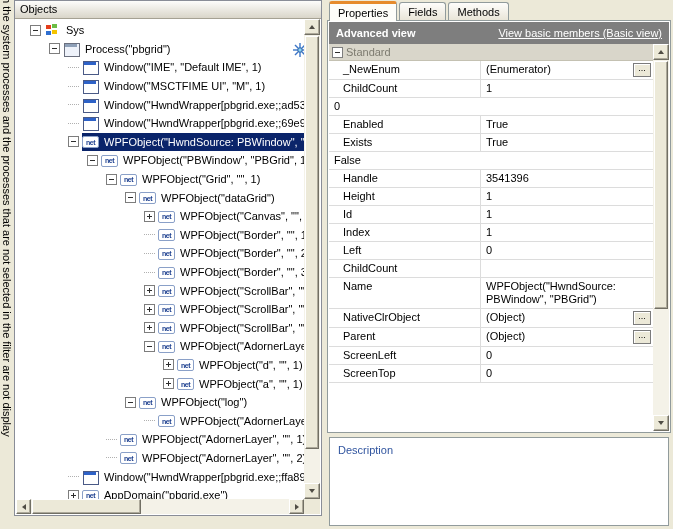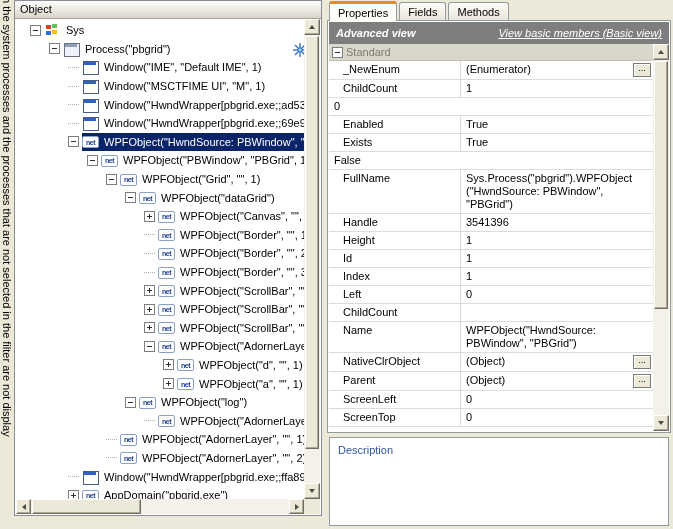--- a/index.html
+++ b/index.html
@@ -62,50 +62,50 @@
   .tree-sb-h .right { right:0; top:0; width:15px; height:15px; }
   .corner { position:absolute; right:1px; bottom:1px; width:16px; height:15px; background:#ece9d8; }
 
   
   .right-panel { position:absolute; left:325px; top:0; width:348px; height:529px; }
   .tabs { position:absolute; left:4px; top:2px; height:34px; display:flex; z-index:3; }
   .tab { height:18px; padding:3px 8px 0; margin-right:2px; background:linear-gradient(#fefdfb,#e9e5d8); border:1px solid #919b9c; border-bottom:none; border-radius:3px 3px 0 0; cursor:pointer; }
   .tab.active { background:#fdfdf9; height:20px; margin-top:-1px; border-top:3px solid #e68b2c; padding-top:3px; }
 
   .tab-page { position:absolute; left:2px; top:20px; width:344px; height:413px; background:#fff; border:1px solid #919b9c; }
-  .adv-bar { position:absolute; left:1px; right:1px; top:1px; height:22px; background:#7e7e7e; display:flex; align-items:center; justify-content:space-between; padding:0 7px;font-style:italic; }
+  .adv-bar { position:absolute; left:1px; right:1px; top:1px; height:22px; background:#7e7e7e; display:flex; align-items:center; justify-content:space-between; padding:0 7px; }
   .adv-title { color:#fff; font-weight:bold; }
   .adv-link { color:#fff; text-decoration:underline; cursor:pointer; }
 
   .grid-area { position:absolute; left:1px; top:23px; right:17px; bottom:1px; background:#fff; overflow:hidden; }
   .prop-group { display:flex; align-items:center; height:17px; background:#d9d6ca; border-bottom:1px solid #c4c1b2; padding-left:3px; }
   .group-label { font-weight:normal; color:#7d7b70; margin-left:0; }
   .prop-row { display:flex; border-bottom:1px solid #dcdcdc; background:#fff; min-height:18px; }
-  .prop-name { width:132px; flex:none; padding:2px 4px 2px 14px; border-right:1px solid #dcdcdc; line-height:13px; overflow:hidden; white-space:nowrap; }
+  .prop-name { width:152px; flex:none; padding:2px 4px 2px 14px; border-right:1px solid #dcdcdc; line-height:13px; overflow:hidden; white-space:nowrap; }
   .prop-value { flex:1; min-width:0; padding:2px 2px 2px 5px; line-height:13px; display:flex; align-items:flex-start; }
   .prop-value > span { flex:1; min-width:0; overflow-wrap:break-word; }
   .ellipsis-btn { width:18px; height:14px; flex:none; margin-left:3px; align-self:center; background:#ece9d8; border:1px solid #7b7b7b; box-shadow:inset 1px 1px 0 #fff; font-size:9px; line-height:9px; padding:0 0 3px; cursor:pointer; }
 
   .prop-sb-v { right:1px; top:23px; bottom:1px; width:16px; }
   .prop-sb-v .up { top:0; left:0; width:16px; height:16px; }
   .prop-sb-v .down { bottom:0; left:0; width:16px; height:16px; }
 
   .desc-box { position:absolute; left:4px; top:437px; width:340px; height:89px; background:#fff; border:1px solid #919b9c; padding:6px 8px; }
   .desc-title { color:#31559f; }
 </style>
 </head>
 <body>
 
 <div class="side-strip">
   <span class="vtext">th the system processes and the processes that are not selected in the filter are not display</span>
 </div>
 
 <div class="objects-panel">
   <div class="panel-header">
-    <span>Object</span>
+    <span>Objects</span>
   </div>
 
   <div class="tree-viewport">
       <div class="tree-row" style="padding-left: 14px;">
         <span class="toggle minus"></span>
         <span class="row-body">
           <span class="tree-icon sys-icon"></span>
           <span class="tree-label">Sys</span>
         </span>
       </div>
@@ -401,26 +401,20 @@
           </div>
           <div class="prop-row">
             <div class="prop-name">Exists</div>
             <div class="prop-value">
               <span>True</span>
             </div>
           </div>
           <div class="prop-row">
             <div class="prop-value">
               <span>False</span>
-            </div>
-          </div>
-          <div class="prop-row">
-            <div class="prop-name">FullName</div>
-            <div class="prop-value">
-              <span>Sys.Process("pbgrid").WPFObject ("HwndSource: PBWindow", "PBGrid")</span>
             </div>
           </div>
           <div class="prop-row">
             <div class="prop-name">Handle</div>
             <div class="prop-value">
               <span>3541396</span>
             </div>
           </div>
           <div class="prop-row">
             <div class="prop-name">Height</div>

